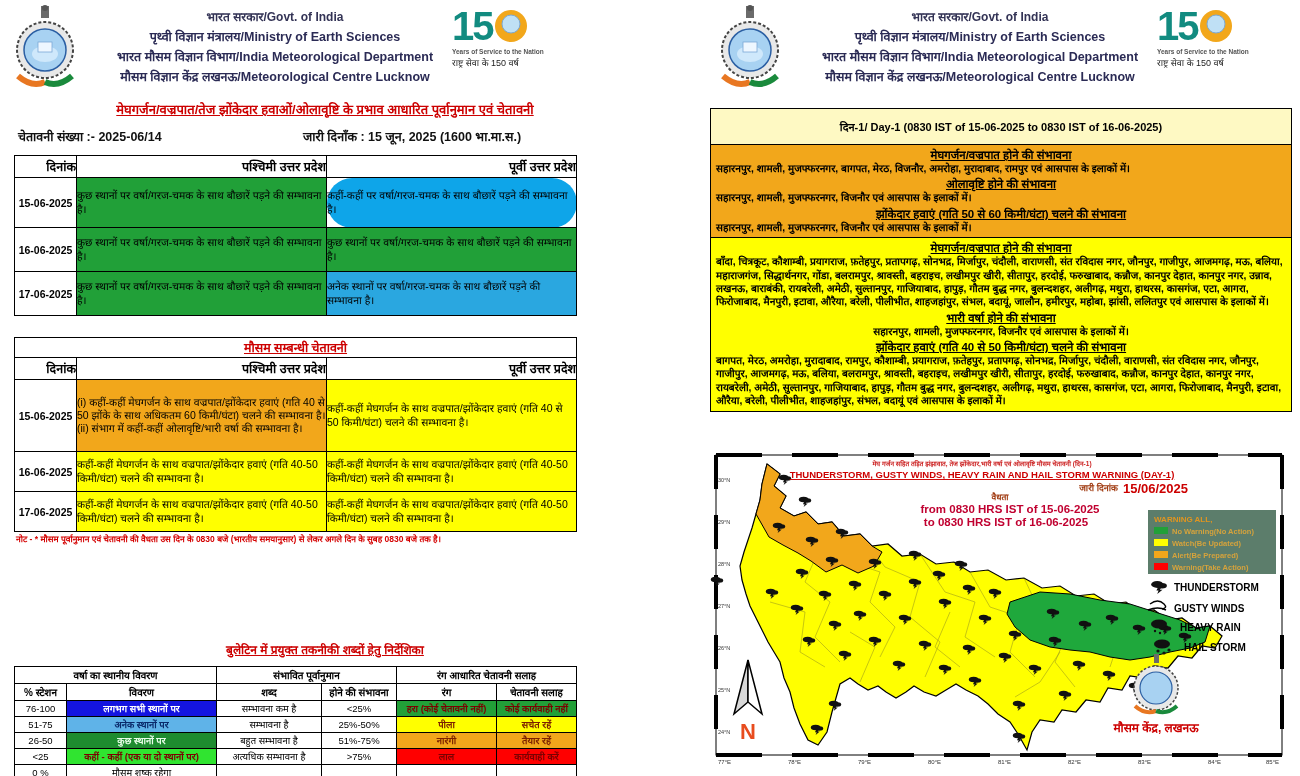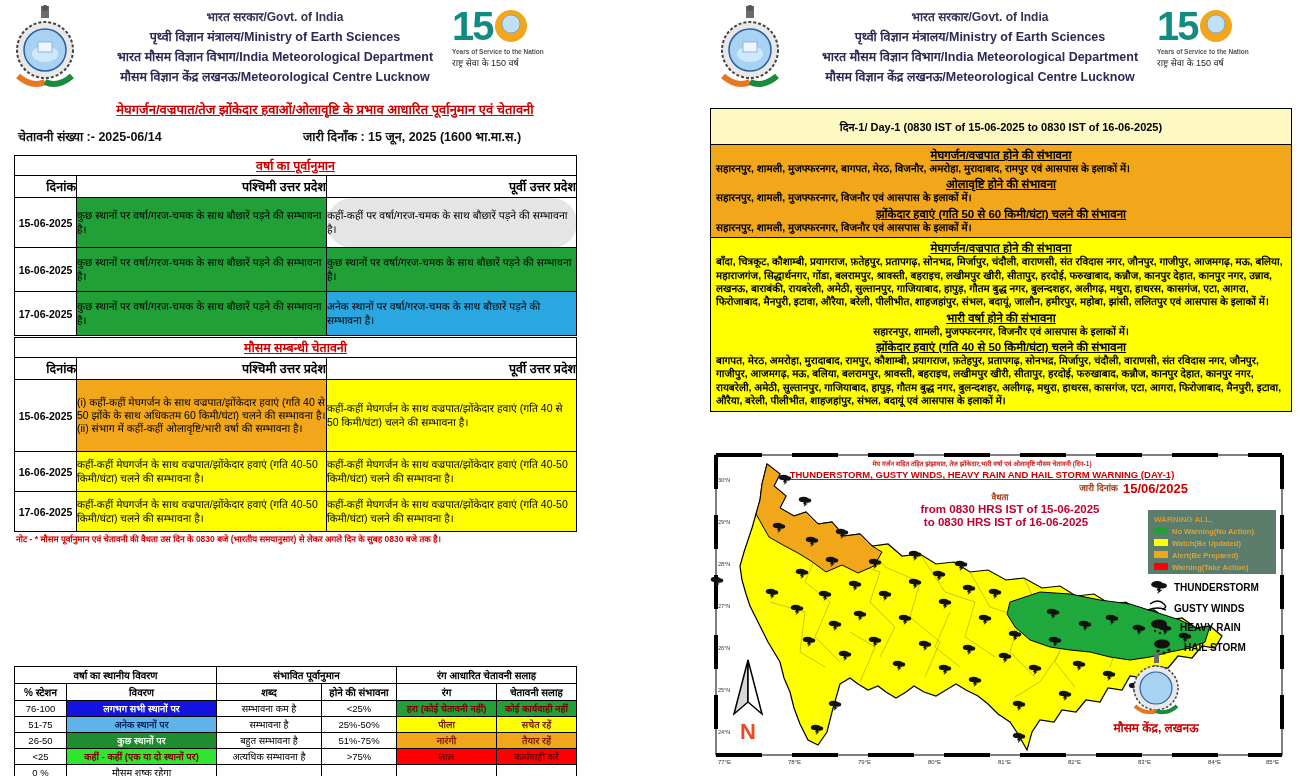--- a/index.html
+++ b/index.html
@@ -33,21 +33,21 @@
   .tbl-title { color:#cc0000; font-weight:bold; font-size:12.5px; text-align:center;
     text-decoration:underline; height:20px; }
   .col-head { font-weight:bold; font-size:12.5px; text-align:right; height:22px; color:#000; }
   .date-cell { font-size:10.5px; text-align:center; font-weight:bold; background:#fff; }
   .body-cell { font-size:10.5px; font-weight:normal; padding:2px 0; color:#000; line-height:1.25; }
 
   #forecast-table { position:absolute; top:155px; left:14px; width:562px; }
   #warning-table  { position:absolute; top:337px; left:14px; width:562px; }
 
   .bg-dgreen { background:#21a038; }
-  .bg-bgreen { background:#e5e5e5;border-radius:25px; }
+  .bg-bgreen { background:#0ea5e9;border-radius:25px; }
   .bg-blue   { background:#2aa7e0; }
   .bg-yellow { background:#ffff00; }
   .bg-orange { background:#f2a71b; }
 
   .note { position:absolute; top:533px; left:16px; width:610px; color:#d40000;
     font-size:8.5px; font-weight:bold; }
 
   .glossary-title { position:absolute; top:641px; left:0; width:650px; text-align:center;
     color:#cc0000; font-weight:bold; font-size:12px; text-decoration:underline; }
   #glossary-table { position:absolute; top:666px; left:14px; width:562px; }
@@ -118,23 +118,20 @@
     <span class="issue">जारी दिनाँक : 15 जून, 2025 (1600 भा.मा.स.)</span>
   </div>
 
   <table class="grid" id="forecast-table">
     <colgroup>
         <col style="width:62px">
         <col style="width:250px">
         <col style="width:250px">
       </colgroup>
     <tbody>
-        <tr>
-      <td colspan="3" class="tbl-title">वर्षा का पूर्वानुमान</td>
-    </tr>
     <tr>
       <td class="col-head">दिनांक</td>
       <td class="col-head">पश्चिमी उत्तर प्रदेश</td>
       <td class="col-head">पूर्वी उत्तर प्रदेश</td>
     </tr>
     <tr style="height:50px">
       <td class="date-cell">15-06-2025</td>
       <td class="body-cell bg-dgreen">कुछ स्थानों पर वर्षा/गरज-चमक के साथ बौछारें पड़ने की सम्भावना है।</td>
       <td class="body-cell bg-bgreen">कहीं-कहीं पर वर्षा/गरज-चमक के साथ बौछारें पड़ने की सम्भावना है।</td>
     </tr>
@@ -179,20 +176,21 @@
     <tr style="height:40px">
       <td class="date-cell">17-06-2025</td>
       <td class="body-cell bg-yellow">कहीं-कहीं मेघगर्जन के साथ वज्रपात/झोंकेदार हवाएं (गति 40-50 किमी/घंटा) चलने की सम्भावना है।</td>
       <td class="body-cell bg-yellow">कहीं-कहीं मेघगर्जन के साथ वज्रपात/झोंकेदार हवाएं (गति 40-50 किमी/घंटा) चलने की सम्भावना है।</td>
     </tr>
   </tbody>
     </table>
 
   <div class="note">नोट - * मौसम पूर्वानुमान एवं चेतावनी की वैधता उस दिन के 0830 बजे (भारतीय समयानुसार) से लेकर अगले दिन के सुबह 0830 बजे तक है।</div>
 
+  <div class="glossary-title">बुलेटिन में प्रयुक्त तकनीकी शब्दों हेतु निर्देशिका</div>
 
   <table class="grid" id="glossary-table">
     <colgroup>
         <col style="width:52px">
         <col style="width:150px">
         <col style="width:105px">
         <col style="width:75px">
         <col style="width:100px">
         <col style="width:80px">
       </colgroup>

